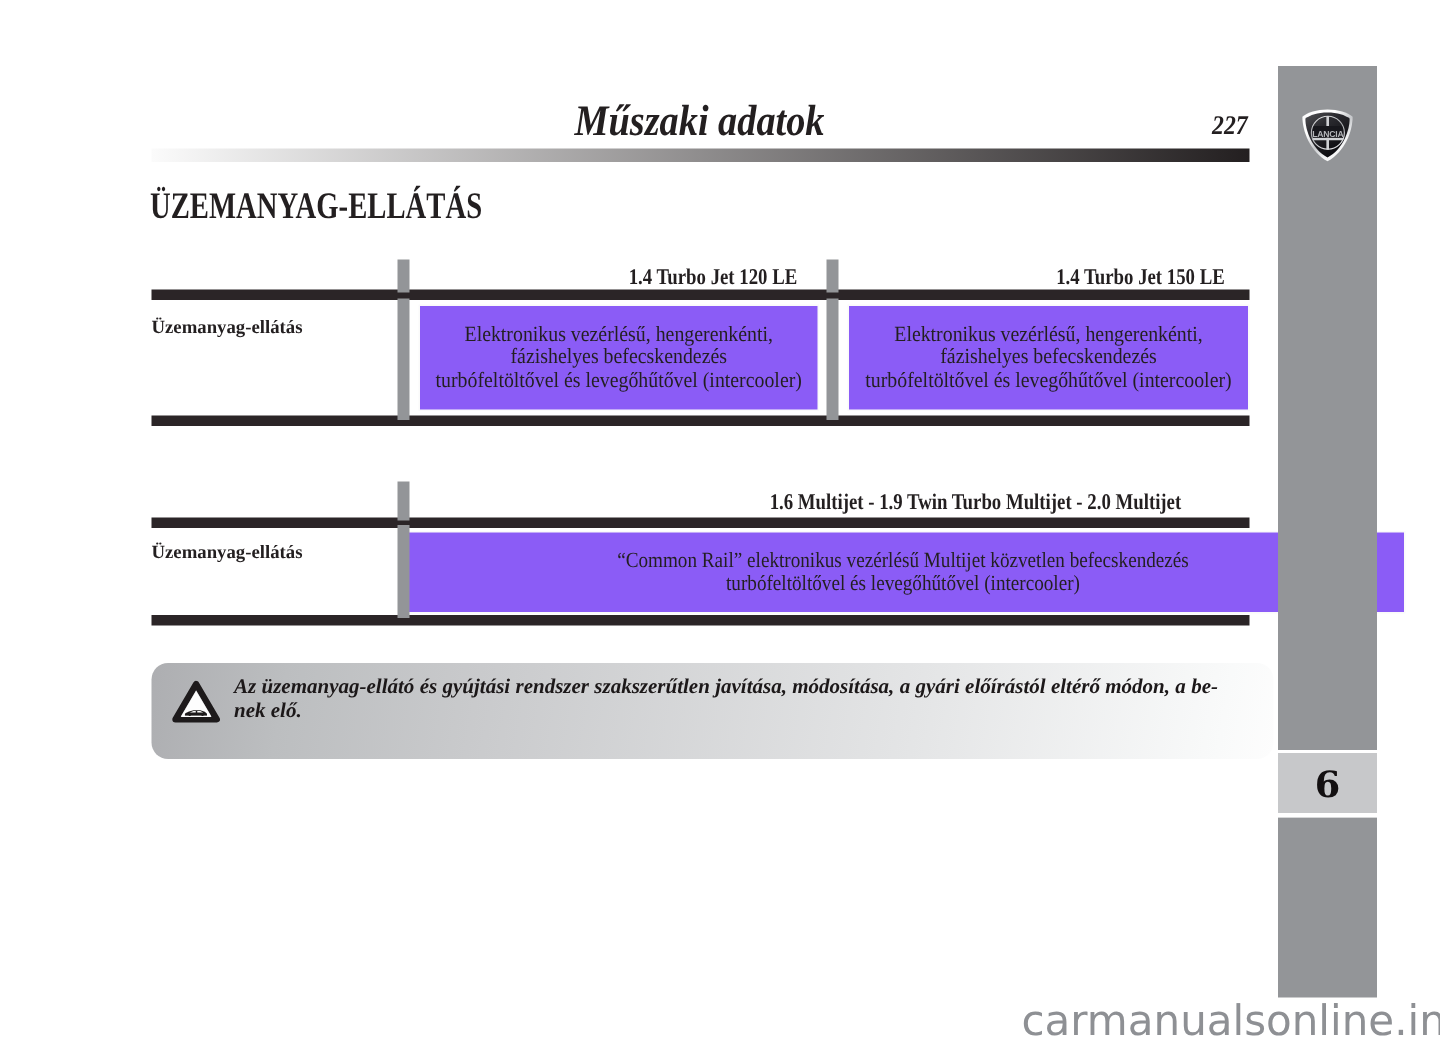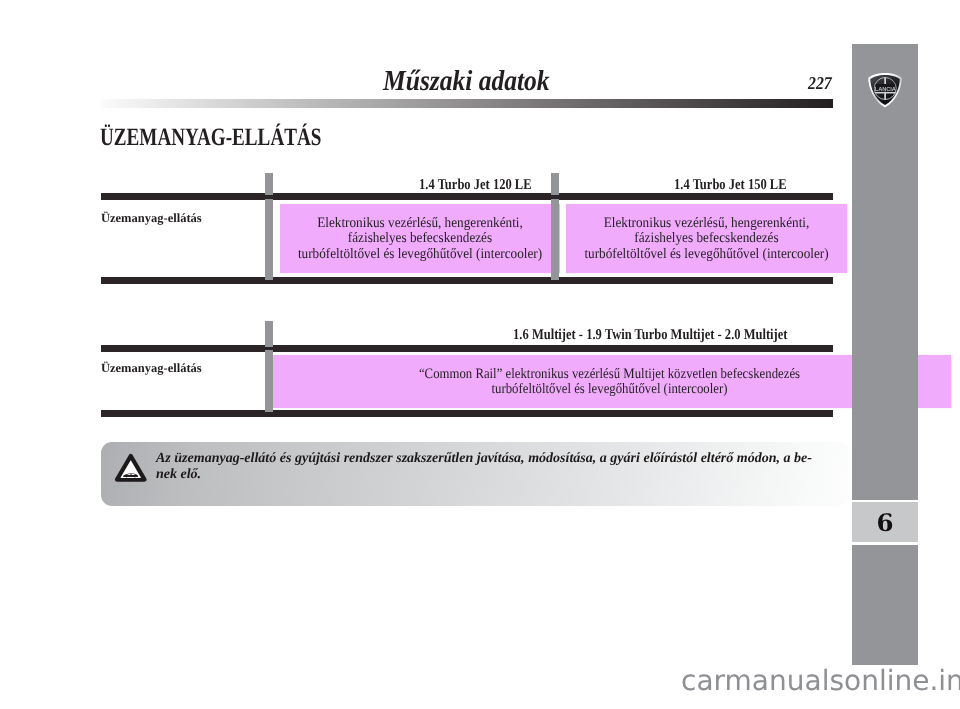--- a/index.html
+++ b/index.html
@@ -19,21 +19,21 @@
         background:linear-gradient(to right,#fbfbfb 0%,#231f20 100%);}
 
   
   .sectitle{position:absolute;left:100px;top:125px;font-size:25px;line-height:1;font-weight:bold;
             transform:scaleX(.765);transform-origin:left top;white-space:nowrap;}
 
   
   .tbl{position:absolute;left:0;top:0;}
   .hrule{position:absolute;left:0;height:7px;background:#2b2527;z-index:2;}
   .vbar{position:absolute;width:8px;background:#939598;z-index:3;}
-  .cell{position:absolute;background:#f0abfc;box-shadow:0 0 0 1px #fafafa;padding-left:15px;}
+  .cell{position:absolute;background:#8b5cf6;box-shadow:0 0 0 1px #fafafa;}
   .cell .ct{position:absolute;left:-40px;right:-40px;text-align:center;font-size:14.4px;line-height:15.3px;white-space:nowrap;}
   .cell .ct>div{transform:scaleX(.919);}
   .cell .ct2>div{transform:scaleX(.888);}
   .colhead{position:absolute;text-align:right;font-size:15px;line-height:1;font-weight:bold;white-space:nowrap;}
   .colhead>span{display:inline-block;transform:scaleX(.835);transform-origin:center;}
   .rowlab{position:absolute;font-size:12.5px;font-weight:bold;white-space:nowrap;}
 
   
   .warn{position:absolute;left:101px;top:442px;width:732px;height:64px;border-radius:11px;
         background:linear-gradient(100deg,#adaeb1 0%,#bcbec0 12%,#c9cacc 29%,#e4e5e6 68%,#f9fafa 95%,#fdfdfd 100%);padding-left:16px;}
@@ -72,21 +72,21 @@
   <div class="tbl">
     <div class="hrule" style="left:101px;top:193px;width:732px"></div>
     <div class="hrule" style="left:101px;top:277px;width:732px"></div>
     <div class="vbar" style="left:265px;top:173px;height:22px"></div>
     <div class="vbar" style="left:265px;top:198.5px;height:81.5px"></div>
     <div class="vbar" style="left:551px;top:173px;height:22px"></div>
     <div class="vbar" style="left:551px;top:198.5px;height:81.5px"></div>
 
     <div class="colhead" style="left:277px;top:178px;width:266px">
          <span>1.4 Turbo Jet 120 LE</span></div>
-    <div class="colhead" style="left:532px;top:178px;width:266px">
+    <div class="colhead" style="left:562px;top:178px;width:266px">
          <span>1.4 Turbo Jet 150 LE</span></div>
 
     <div class="rowlab" style="left:101px;top:211px">Üzemanyag-ellátás</div>
 
     <div class="cell" style="left:280px;top:204px;width:265px;height:69px">
       <div class="ct" style="top:12px">
           <div>Elektronikus vezérlésű, hengerenkénti,</div>
           <div>fázishelyes befecskendezés</div>
           <div>turbófeltöltővel és levegőhűtővel (intercooler)</div>
         </div>

